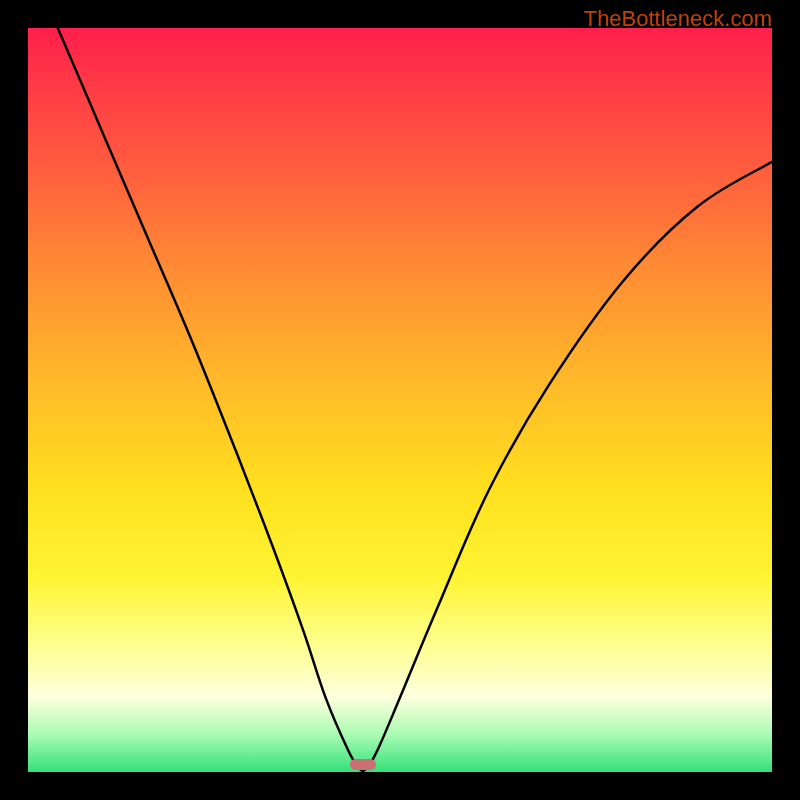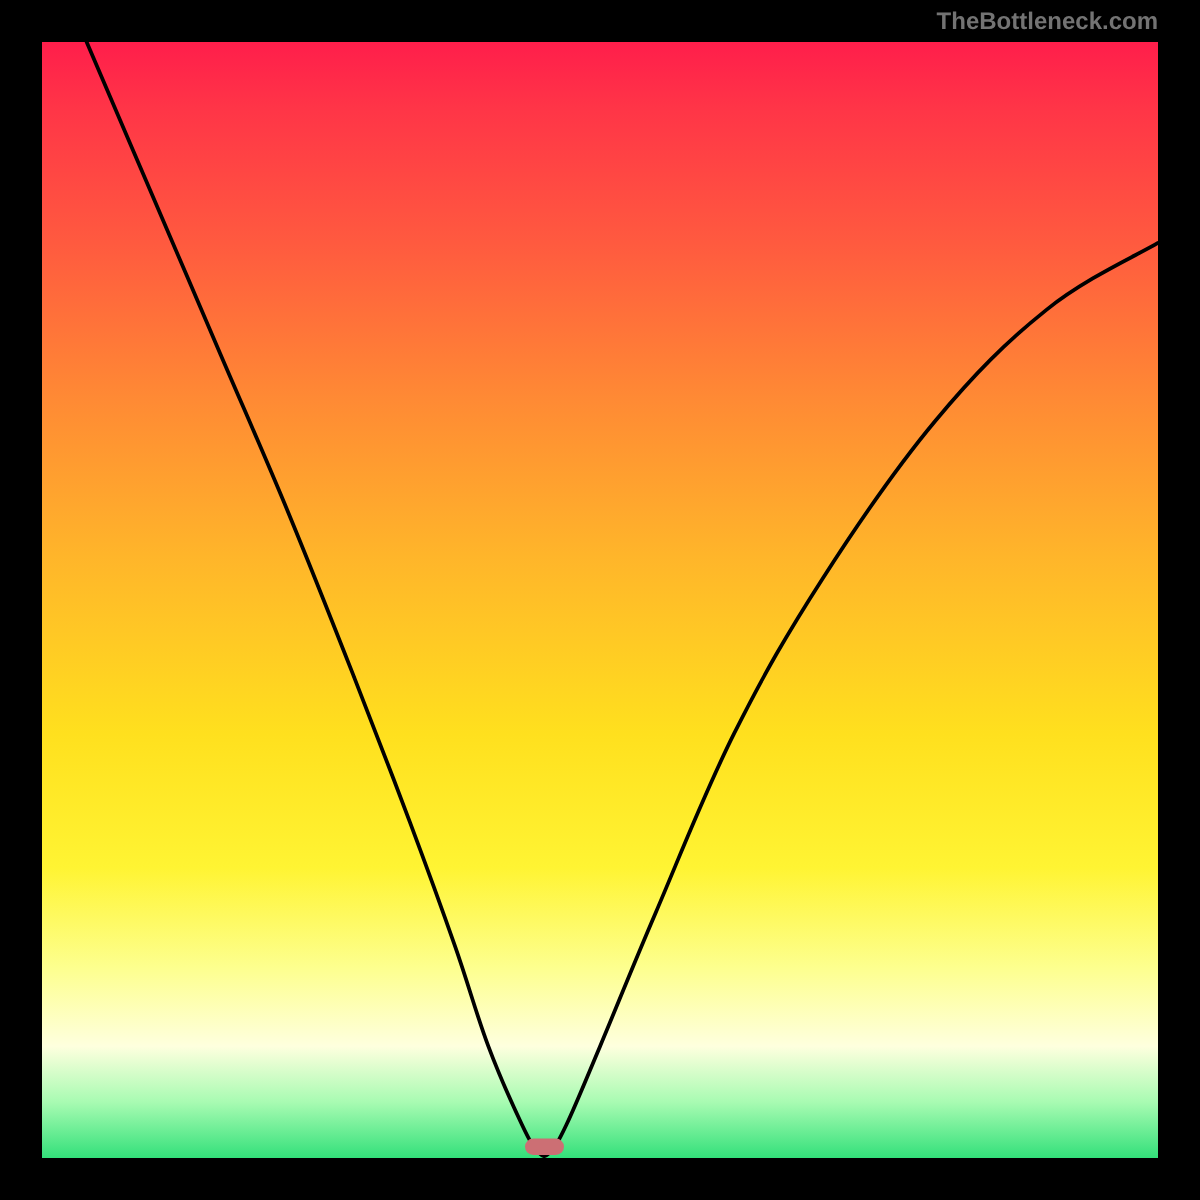--- a/index.html
+++ b/index.html
@@ -8,23 +8,23 @@
     width: 800px;
     height: 800px;
     background: #000;
     position: relative;
     font-family: Arial, sans-serif;
   }
   .watermark {
     position: absolute;
     top: 6px;
     right: 28px;
-    color: #737373;
-    font-size: 16px;
-    font-weight: bold;
+    color: #c2410c;
+    font-size: 22px;
+    font-weight: normal;
     z-index: 10;
   }
   .plot-area {
     position: absolute;
     left: 28px;
     top: 28px;
     width: 744px;
     height: 744px;
   }
   .gradient-bg {

